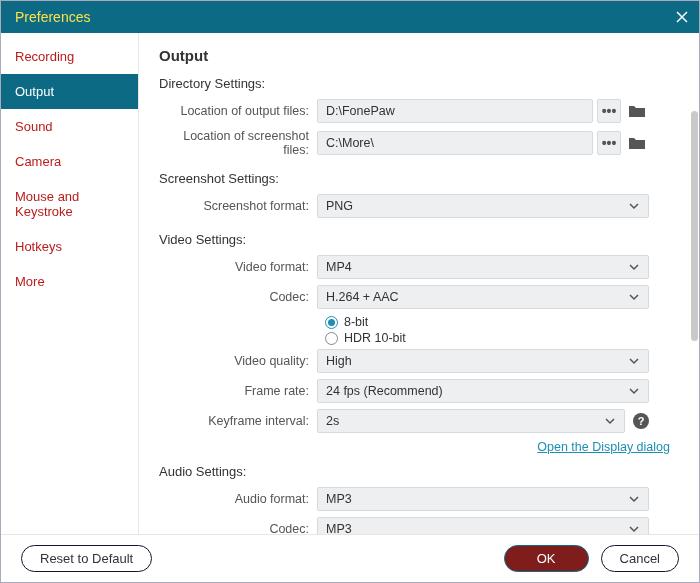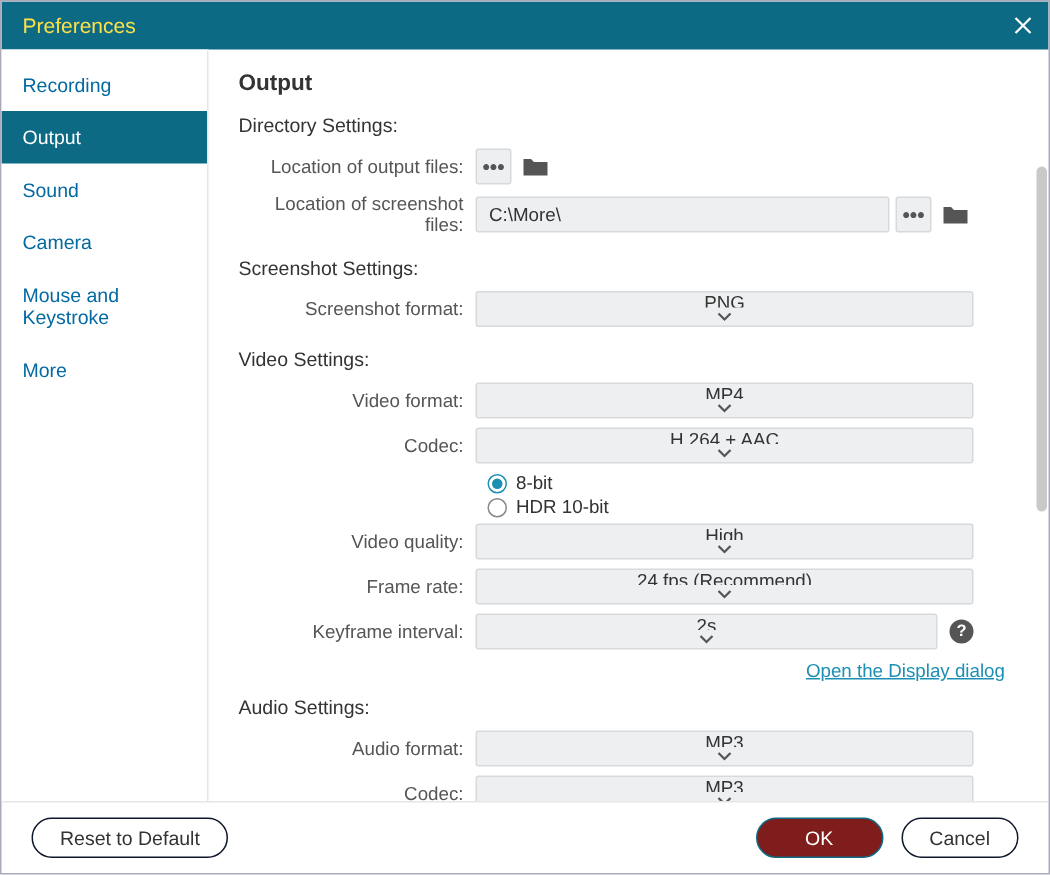--- a/index.html
+++ b/index.html
@@ -40,21 +40,21 @@
   .sidebar {
     width: 138px;
     flex: 0 0 138px;
     background: #fff;
     border-right: 1px solid #e6e6e6;
     padding-top: 6px;
   }
   .sidebar .item {
     padding: 10px 14px;
     font-size: 13px;
-    color: #0369a1;
+    color: #b91c1c;
     cursor: pointer;
   }
   .sidebar .item.active {
     background: #0c6a85;
     color: #fff;
   }
   .content-wrap {
     flex: 1;
     position: relative;
     display: flex;
@@ -118,21 +118,21 @@
     border: 1px solid #d7dadd;
     border-radius: 2px;
     padding: 0 8px;
     font-size: 12.5px;
     color: #333;
     display: flex;
     align-items: center;
     justify-content: space-between;
     cursor: default;
   }
-  .selectbox { cursor: pointer; flex-direction: column; }
+  .selectbox { cursor: pointer; }
   .textbox .txt, .selectbox .txt { white-space: nowrap; overflow:hidden; text-overflow: ellipsis; }
   .chev { color:#666; }
   .chev svg { display:block; }
   .iconbtn {
     width: 24px;
     height: 24px;
     background: #edeff1;
     border: 1px solid #d7dadd;
     border-radius: 2px;
     display:flex;
@@ -218,31 +218,35 @@
 </div>
 
 <div class="body">
 
   <div class="sidebar">
     <div class="item"><span>Recording</span></div>
     <div class="item active"><span>Output</span></div>
     <div class="item"><span>Sound</span></div>
     <div class="item"><span>Camera</span></div>
     <div class="item"><span>Mouse and Keystroke</span></div>
+    <div class="item"><span>Hotkeys</span></div>
     <div class="item"><span>More</span></div>
   </div>
 
   <div class="content-wrap">
     <div class="content">
       <h2 class="page-title">Output</h2>
 
       <div class="section-title">Directory Settings:</div>
       <div class="row">
         <div class="label">Location of output files:</div>
         <div class="field">
+          <div class="textbox">
+              <span class="txt">D:\FonePaw</span>
+            </div>
           <div class="iconbtn">
               <span>•••</span>
             </div>
           <div class="iconbtn folder">
             <svg width="18" height="14" viewBox="0 0 18 14">
                 <path d="M1 2 h5 l2 2 h9 v9 h-16 z" fill="#555"></path>
               </svg>
           </div>
         </div>
       </div>

